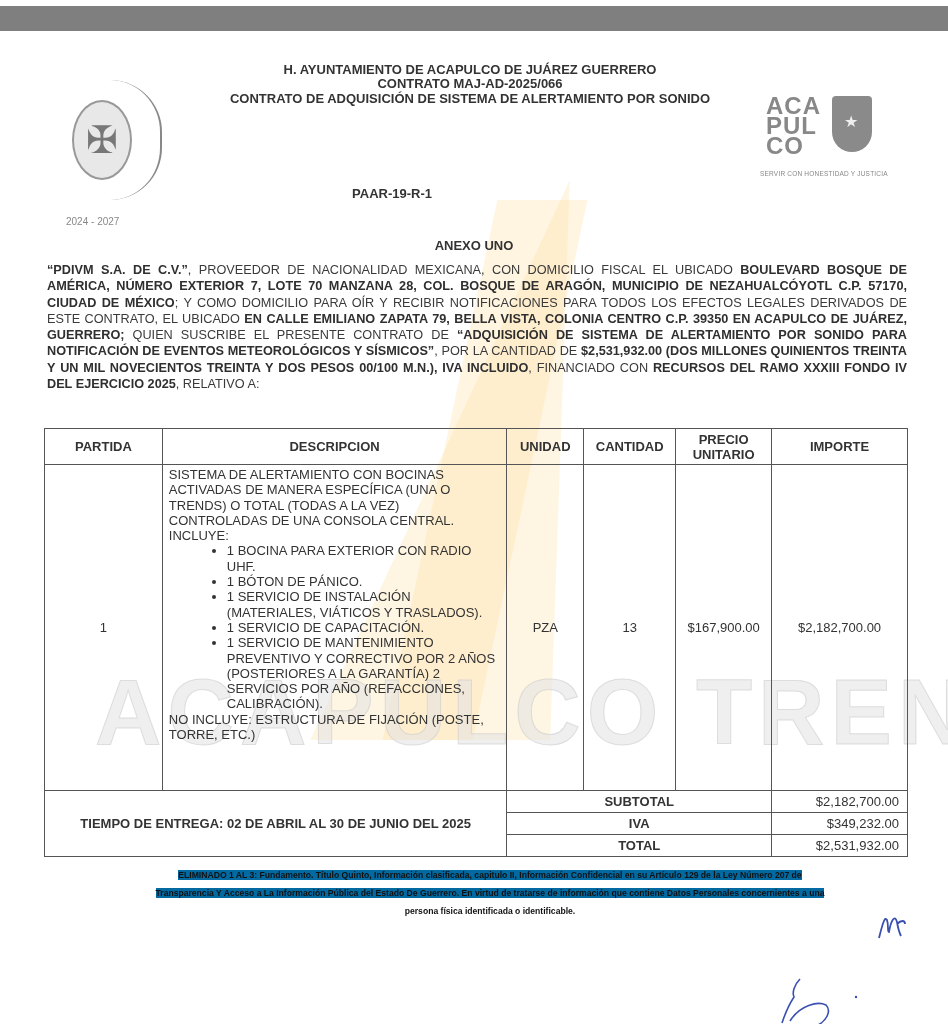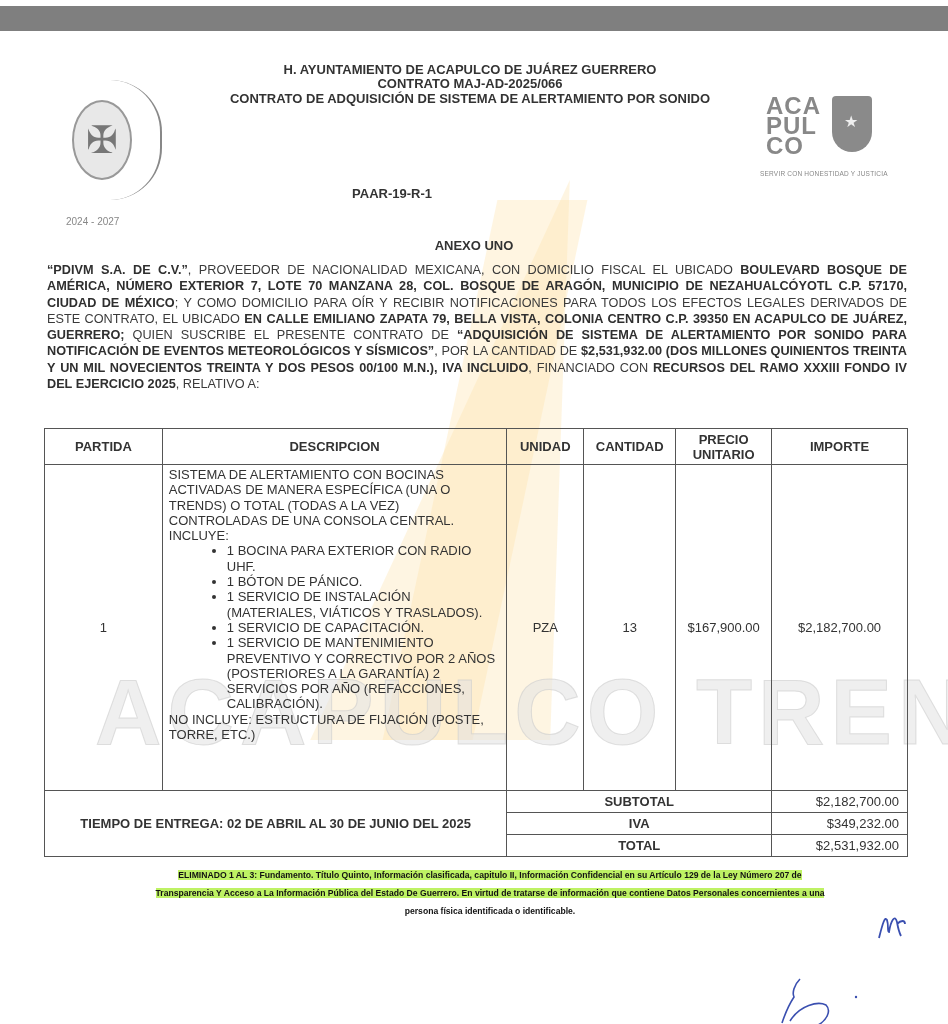--- a/index.html
+++ b/index.html
@@ -27,21 +27,21 @@
   table.items{position:absolute;left:44px;top:428px;width:864px;border-collapse:collapse;font-size:13px;color:#333;}
   table.items td, table.items th{border:1px solid #555;padding:0;margin-left:20px;}
   table.items th{font-weight:bold;height:35px;text-align:center;line-height:15px;}
   .desc{padding:2px 6px !important;font-size:13px;line-height:15.3px;text-align:left;vertical-align:top;}
   .desc ul{margin:0;padding-left:58px;list-style:disc;}
   .center{text-align:center;vertical-align:middle;}
   .tot-label{text-align:center;font-weight:bold;height:21px;}
   .tot-val{text-align:right;padding-right:8px !important;}
   .entrega{font-weight:bold;text-align:center;vertical-align:middle;}
   .legal{position:absolute;left:105px;top:866px;width:770px;text-align:center;font-size:8.6px;line-height:18px;font-weight:bold;color:#111;}
-  .legal .hl{background:#bef264;}
+  .legal .hl{background:#0369a1;}
   .sign1{position:absolute;left:875px;top:910px;}
   .sign2{position:absolute;left:760px;top:975px;}
 </style>
 </head>
 <body>
 
 <div class="topbar"></div>
 
 <div class="watermark-a"></div>
 <div class="watermark-stripe"></div>

